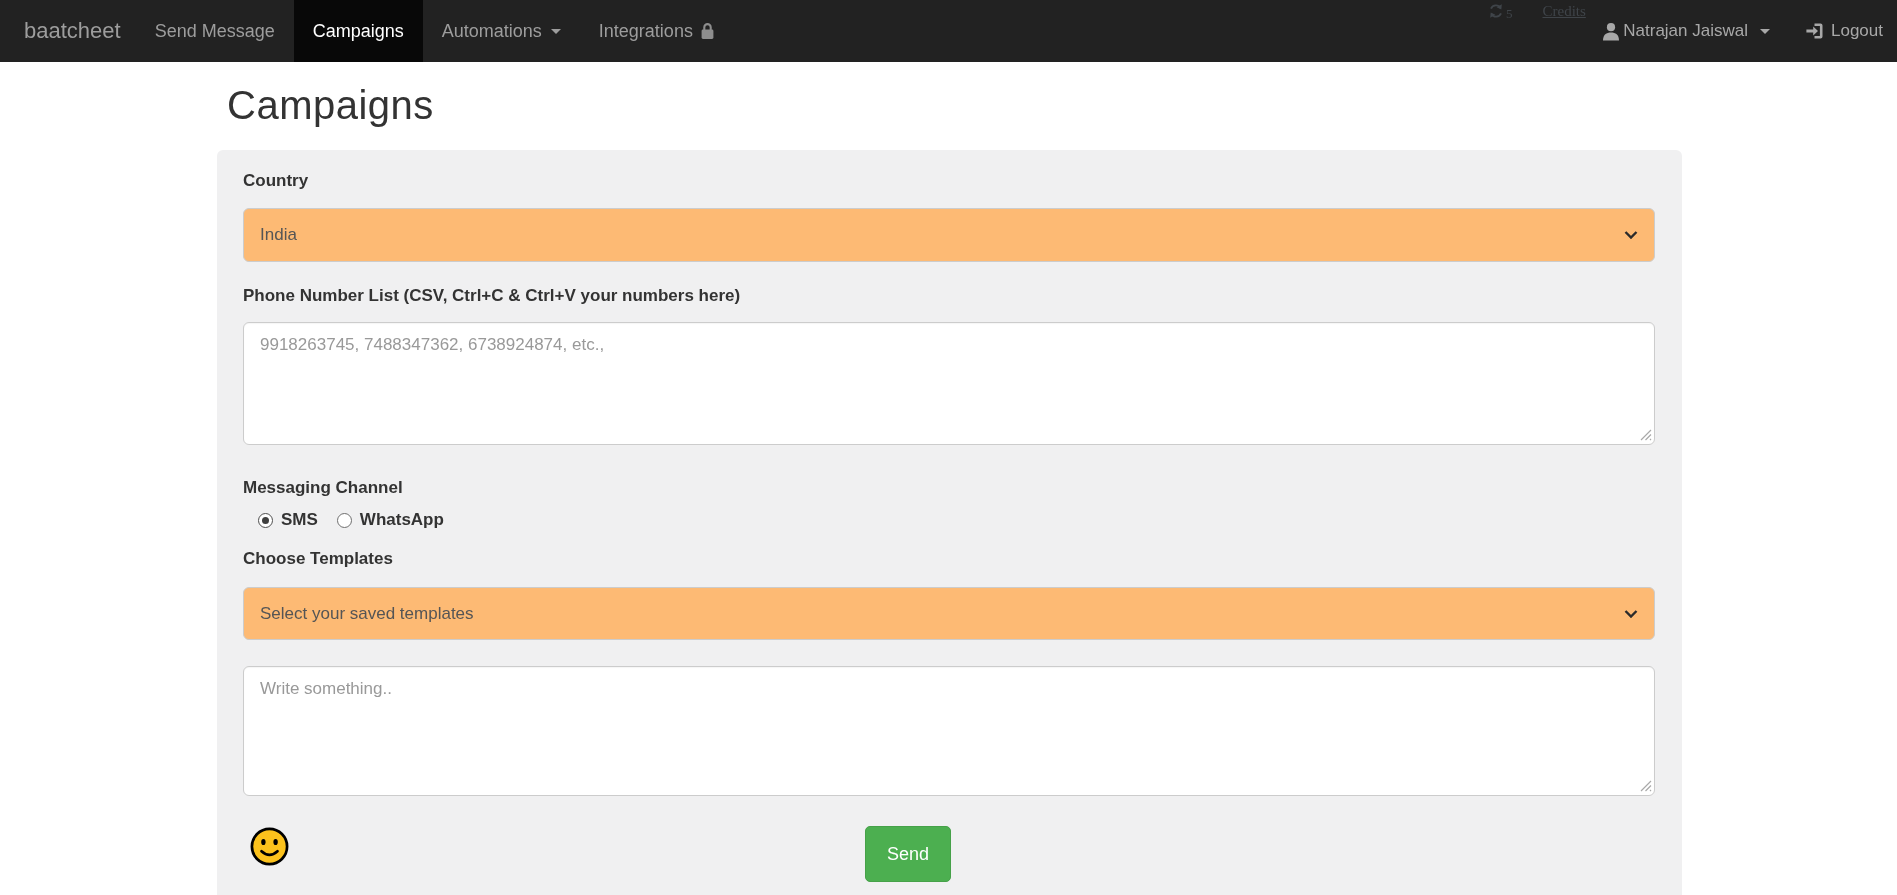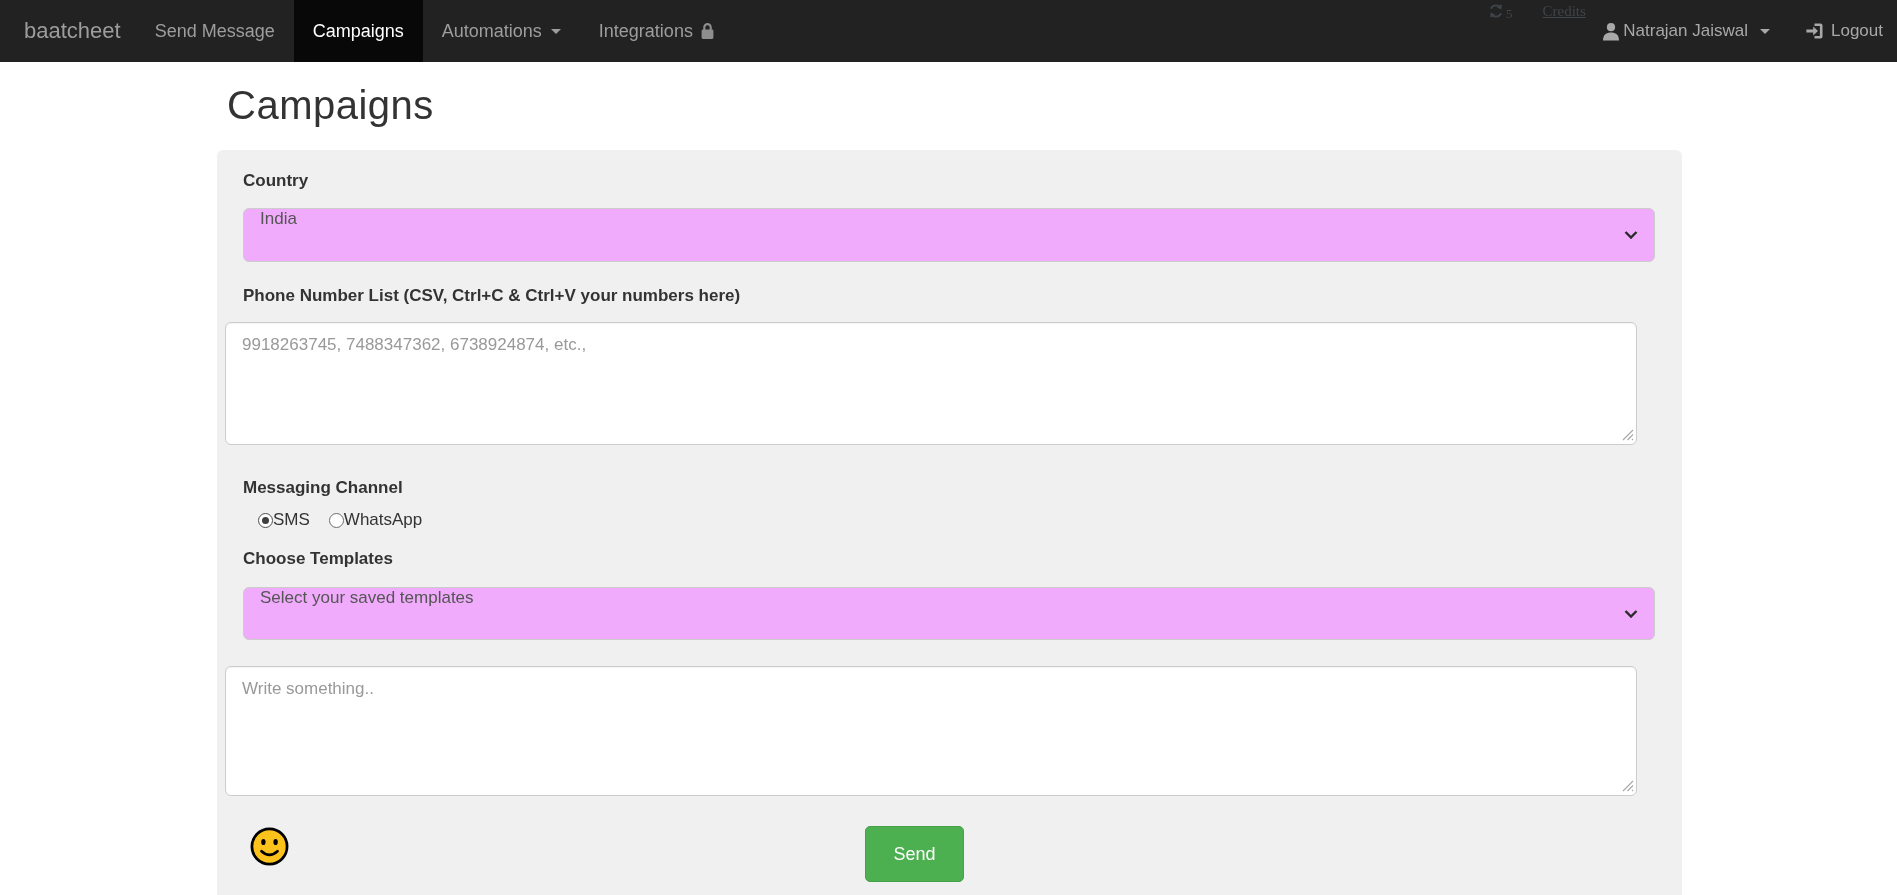--- a/index.html
+++ b/index.html
@@ -55,54 +55,54 @@
   .panel {
     position: absolute; left: 217px; top: 150px; width: 1465px; height: 770px;
     background: #f0f0f1; border-radius: 6px;
   }
   .form-label {
     position: absolute; left: 26px;
     font-size: 17px; font-weight: 700; color: #333333;
   }
   .selectbox {
     position: absolute; left: 26px; width: 1412px;
-    background: #f0abfc; border: 1px solid #cccccc; border-radius: 6px;
-    display: flex; align-items: flex-start; padding: 0 16px;
+    background: #fdba74; border: 1px solid #cccccc; border-radius: 6px;
+    display: flex; align-items: center; padding: 0 16px;
     font-size: 17px; color: #555555; cursor: pointer;
   }
   .selectbox .chev { position: absolute; right: 16px; top: 50%; transform: translateY(-50%); }
-  .ta-wrap { position: absolute; left: 8px; width: 1412px; }
+  .ta-wrap { position: absolute; left: 26px; width: 1412px; }
   .ta-wrap textarea {
     width: 100%; height: 100%; resize: none;
     background: #ffffff; border: 1px solid #cccccc; border-radius: 6px;
     padding: 12px 16px; font-size: 17px; color: #555555;
     font-family: "Liberation Sans", sans-serif; outline: none;
     box-shadow: inset 0 1px 1px rgba(0,0,0,0.04);
   }
   .ta-wrap textarea::placeholder { color: #999999; opacity: 1; }
   .grip { position: absolute; right: 3px; bottom: 4px; pointer-events: none; }
 
   .radio-row { position: absolute; left: 41px; display: flex; align-items: center; }
   .radio-option {
-    display: inline-flex; align-items: center; gap: 0; margin-right: 19px;
-    font-size: 17px; font-weight: 400; color: #333333; cursor: pointer;
+    display: inline-flex; align-items: center; gap: 8px; margin-right: 19px;
+    font-size: 17px; font-weight: 700; color: #333333; cursor: pointer;
   }
   .radio {
     width: 15px; height: 15px; border-radius: 50%;
     border: 1px solid #6f6f6f; background: #ffffff; position: relative; flex: 0 0 auto;
   }
   .radio.checked { border-color: #4f4f4f; }
   .radio.checked::after {
     content: ""; position: absolute; left: 3px; top: 3px; right: 3px; bottom: 3px;
     border-radius: 50%; background: #3f3f3f;
   }
 
   .emoji-btn { position: absolute; left: 32px; top: 676px; width: 41px; height: 41px; cursor: pointer; }
   .send-btn {
-    position: absolute; left: 648px; top: 676px; width: 99px; height: 56px;
+    position: absolute; left: 648px; top: 676px; width: 86px; height: 56px;
     background: #4caf50; border: 1px solid #46a149; border-radius: 5px;
     color: #ffffff; font-size: 18px; font-family: "Liberation Sans", sans-serif;
     cursor: pointer;
   }
 
   
   #lbl-country   { top: 21px; }
   #sel-country   { top: 58px; height: 54px; }
   #lbl-phone     { top: 136px; }
   #ta-phone      { top: 172px; height: 123px; }

